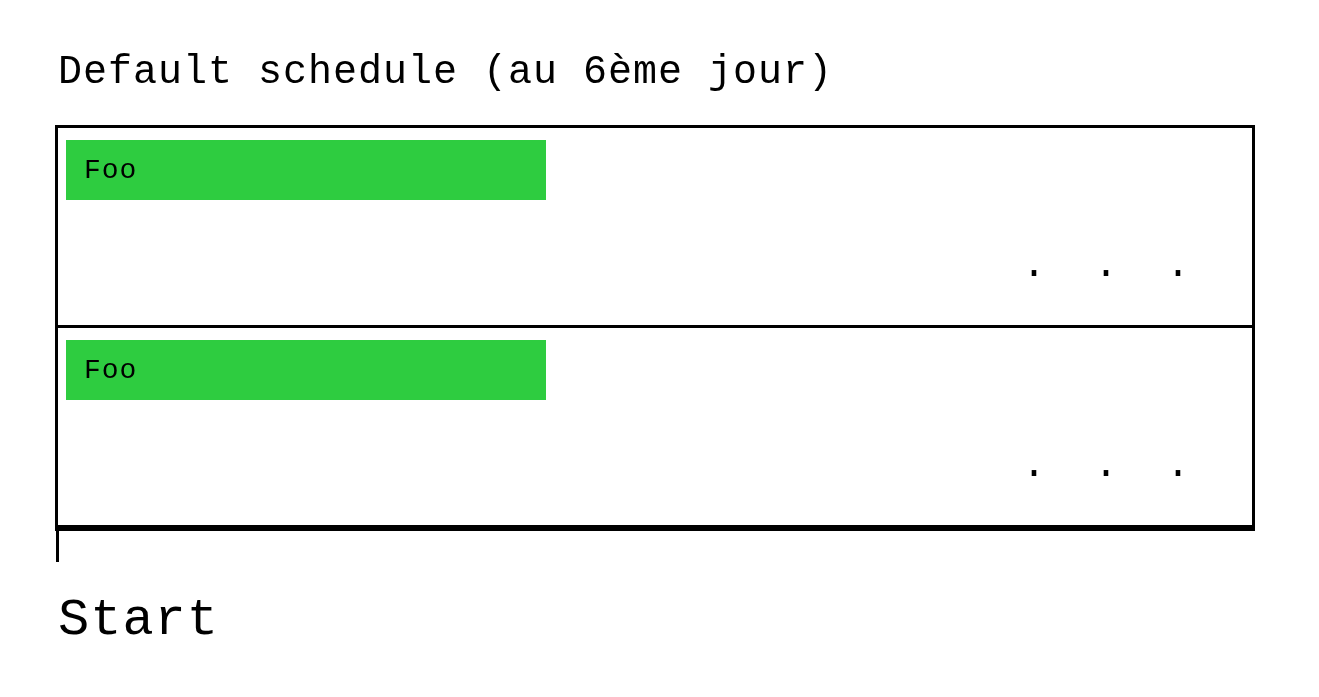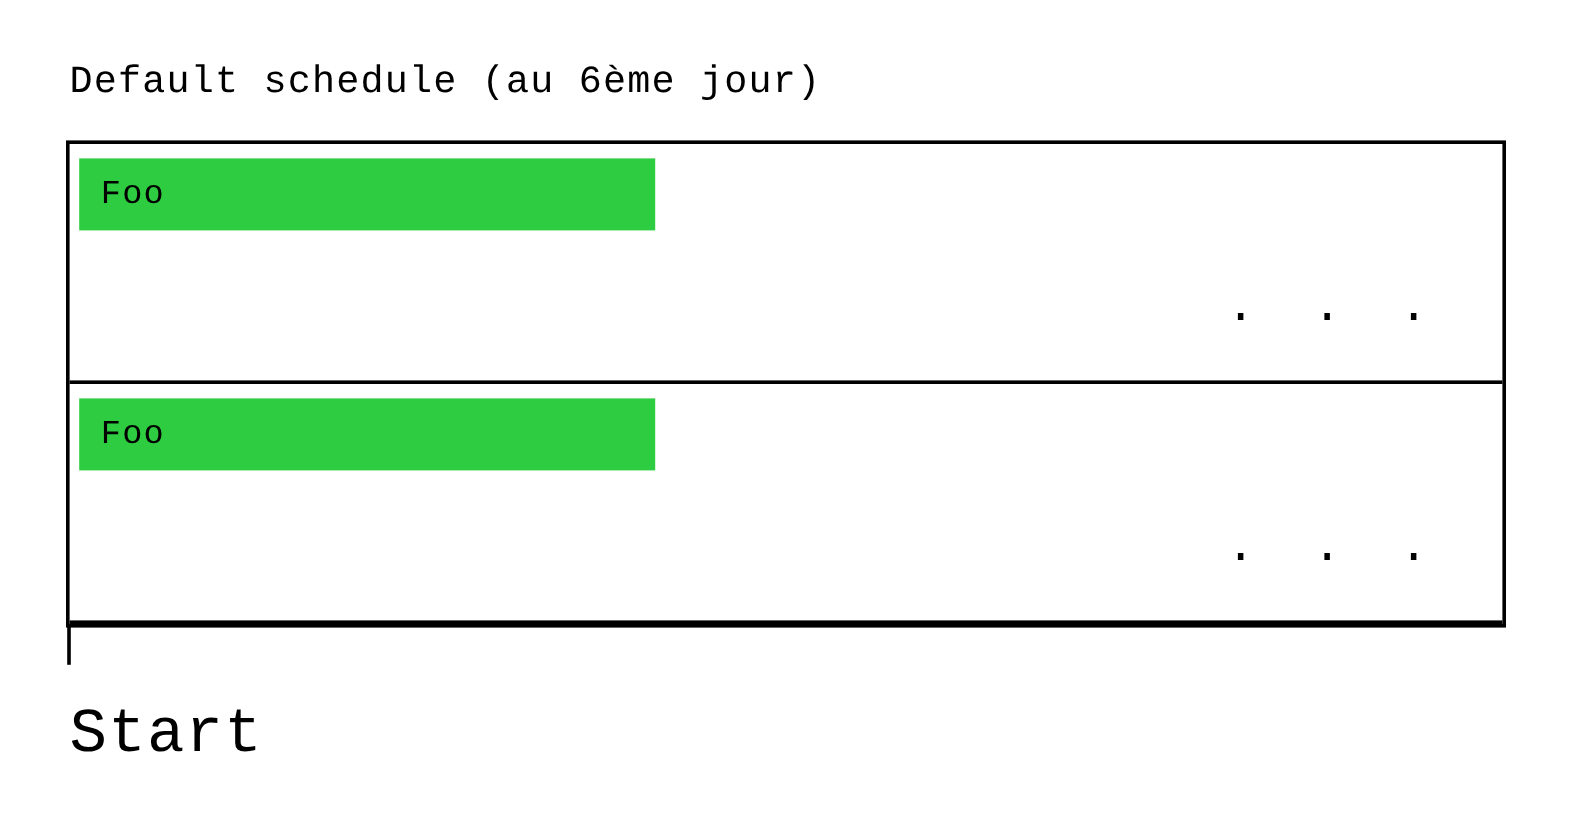--- a/index.html
+++ b/index.html
@@ -9,21 +9,21 @@
     }
     body {
       font-family: "Courier New", Courier, monospace;
       background: #ffffff;
       width: 1319px;
       height: 697px;
       padding: 50px 55px;
       color: #000;
     }
     .title {
-      font-size: 32px;
+      font-size: 40px;
       font-weight: 500;
       letter-spacing: 1px;
       margin-bottom: 30px;
       margin-left: 3px;
     }
     .schedule-container {
       border: 3px solid #000;
       width: 1200px;
       position: relative;
     }

